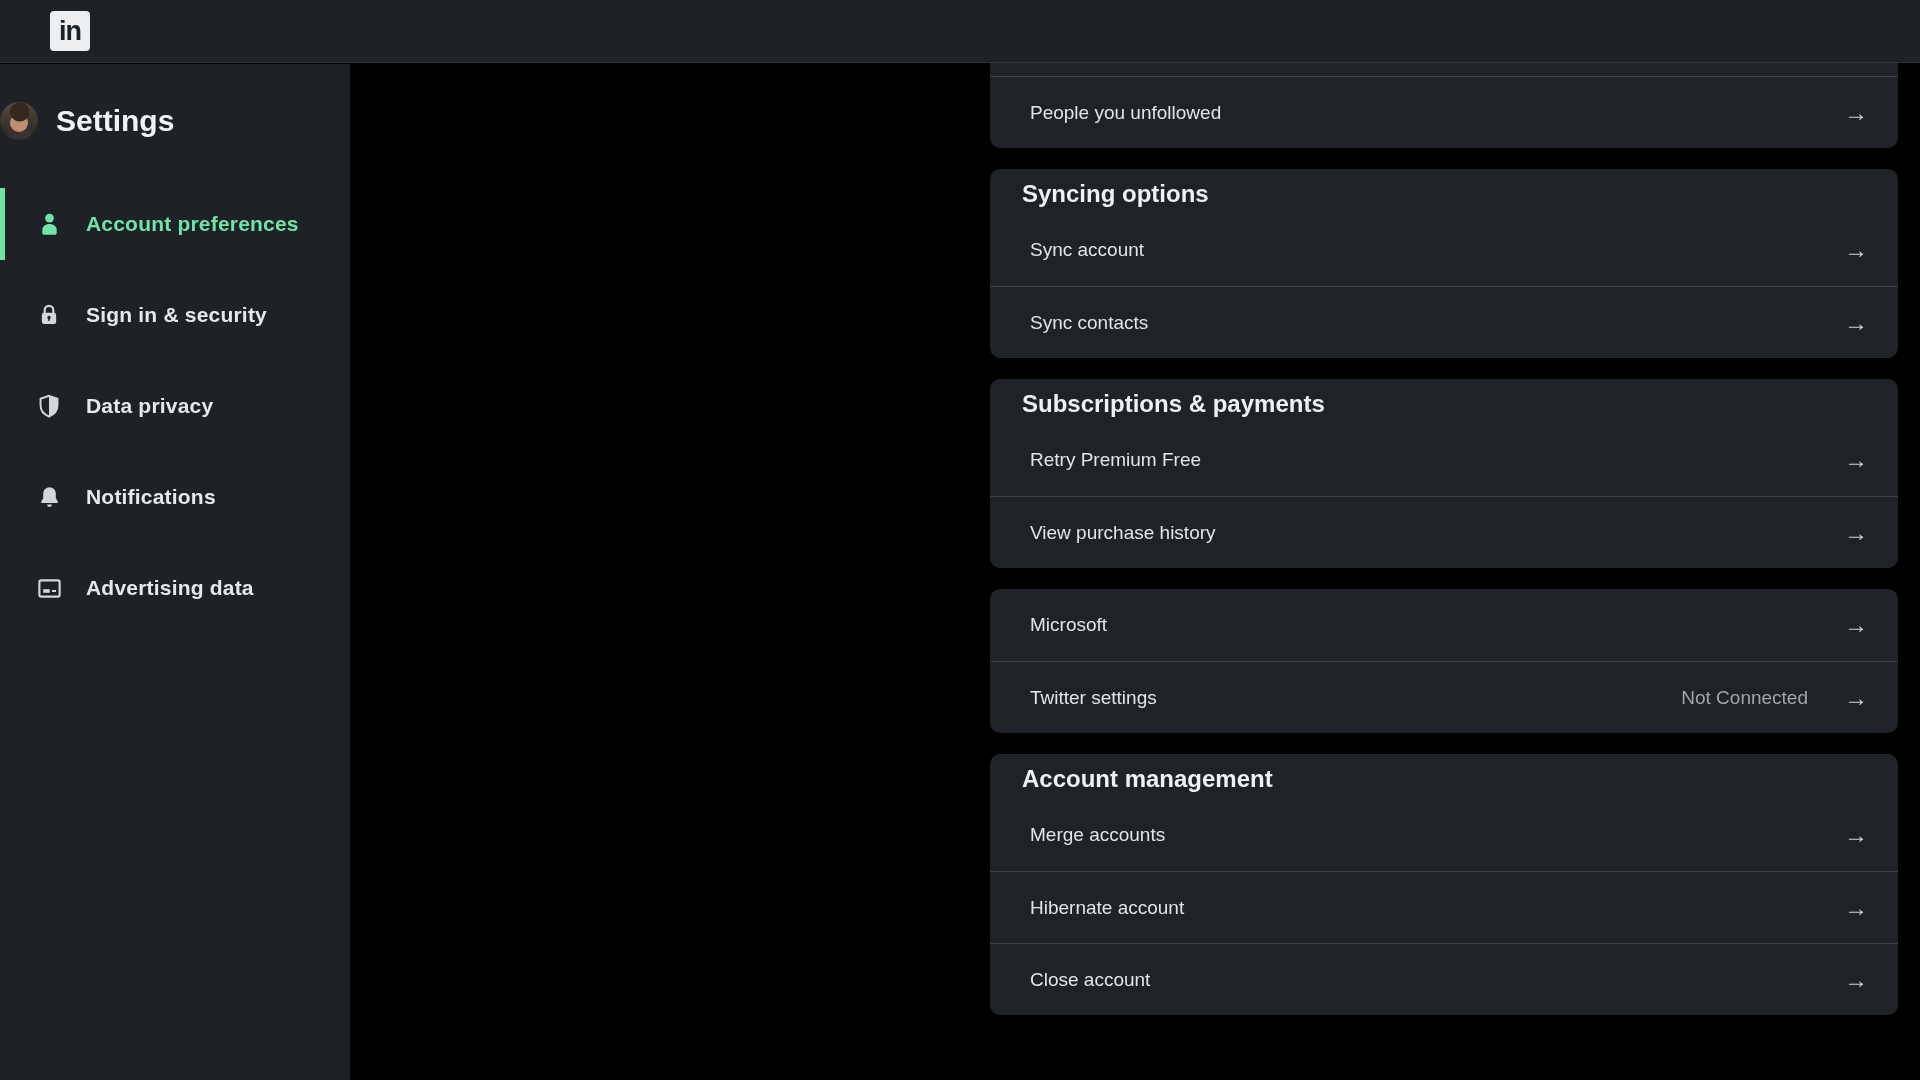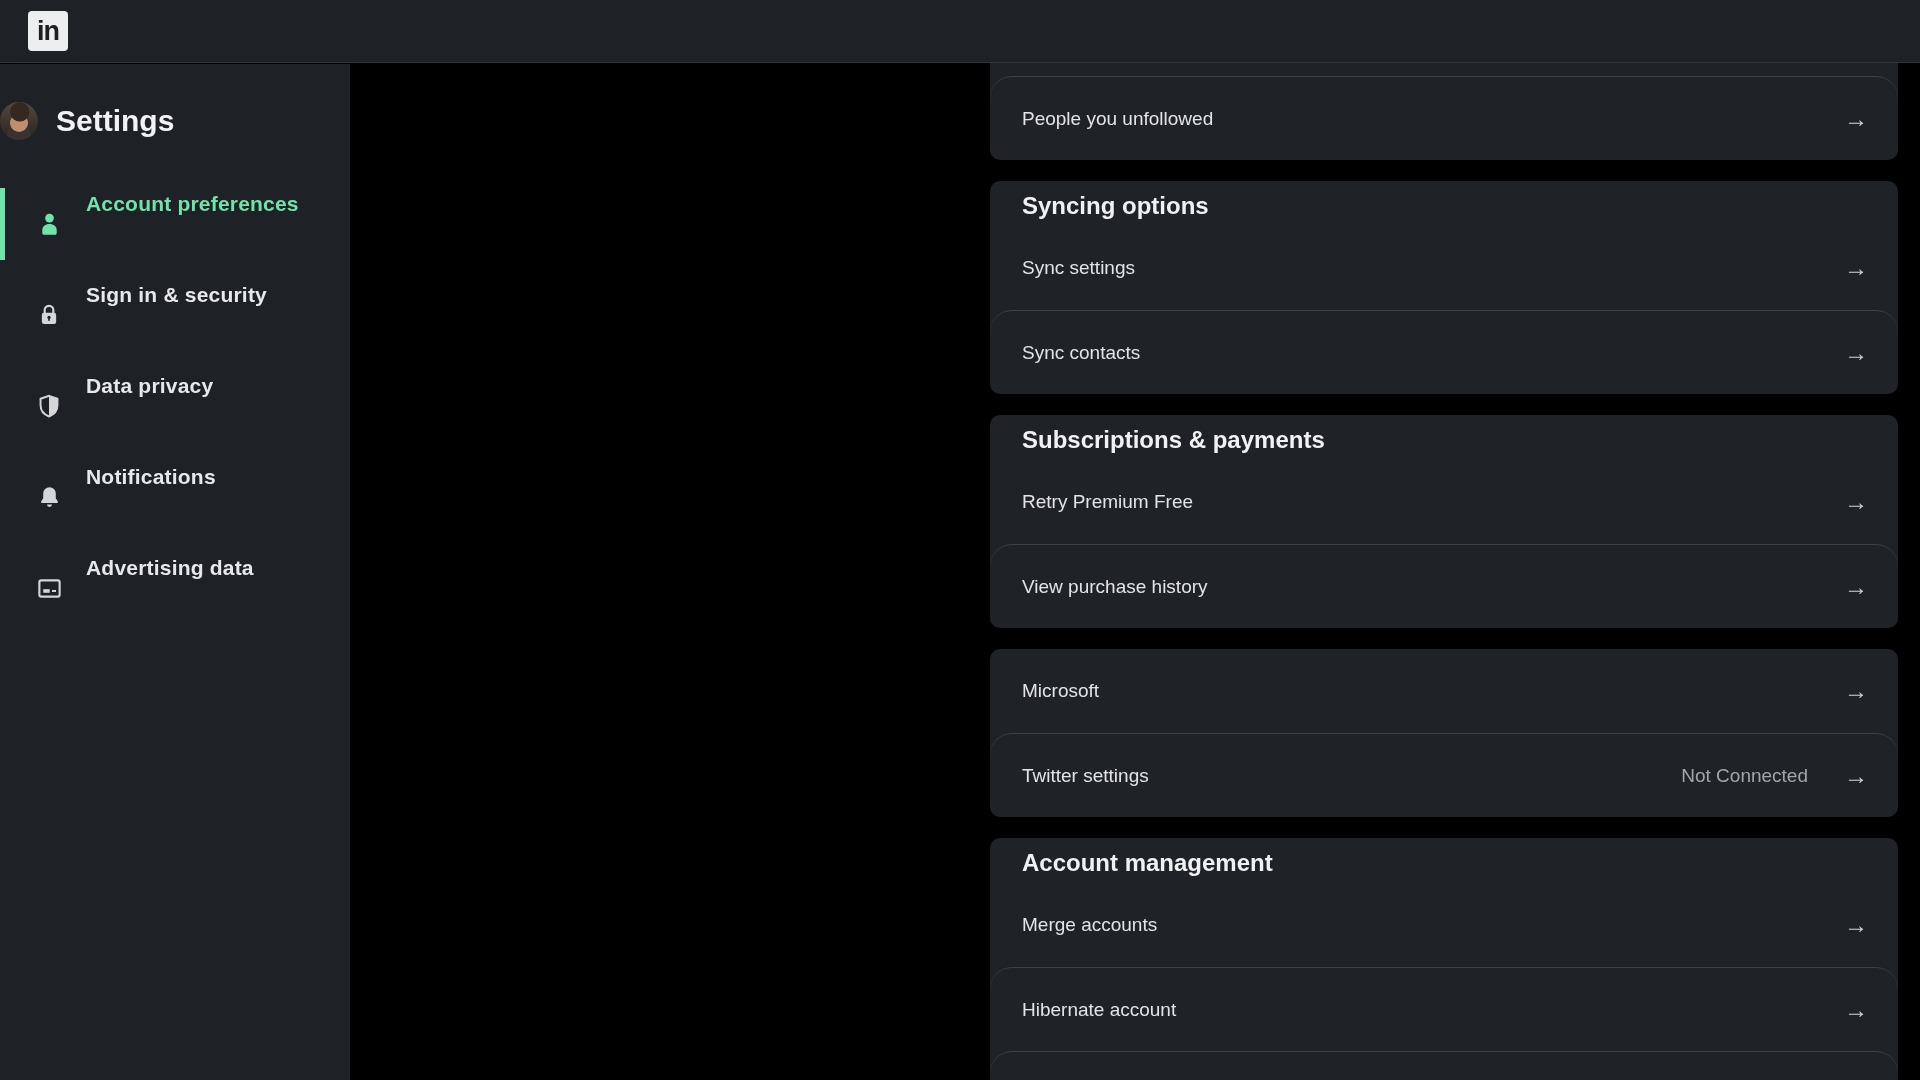--- a/index.html
+++ b/index.html
@@ -16,21 +16,21 @@
     background:var(--page-bg);
     font-family:"Liberation Sans","DejaVu Sans",sans-serif;
     -webkit-font-smoothing:antialiased;
   }
 
   
   .topbar{
     position:absolute;top:0;left:0;right:0;height:63px;z-index:5;
     background:var(--panel-bg);
     border-bottom:1px solid rgba(255,255,255,.09);
-    display:flex;align-items:center;padding-left:28px;
+    display:flex;align-items:center;padding-left:50px;
   }
   .logo{
     width:40px;height:40px;border-radius:4px;background:#eceeef;
     display:flex;align-items:center;justify-content:center;
     font-weight:800;font-size:27px;color:#1c2024;letter-spacing:-1px;
   }
 
   
   .sidebar{
     position:absolute;top:64px;left:0;bottom:0;width:350px;
@@ -42,21 +42,21 @@
     background:
       radial-gradient(circle at 52% 26%, #35291f 0 27%, rgba(0,0,0,0) 29%),
       radial-gradient(circle at 50% 55%, #bd8f70 0 30%, rgba(0,0,0,0) 33%),
       radial-gradient(circle at 50% 86%, #3a3230 0 30%, rgba(0,0,0,0) 33%),
       linear-gradient(180deg,#55493f 0%,#27221f 100%);
   }
   .sidebar-title{margin-left:18px;font-size:30px;font-weight:700;color:#f1f2f3;}
   .nav{list-style:none;margin:52px 0 0 0;padding:0;}
   .nav-item{
     position:relative;height:64px;margin-bottom:27px;
-    display:flex;padding-left:34px;
+    display:flex;align-items:center;padding-left:34px;
     color:#e7e8e9;cursor:pointer;
   }
   .nav-item .icon{width:30px;display:flex;justify-content:center;align-items:center;color:#d4d6d7;}
   .nav-label{margin-left:22px;font-size:21px;font-weight:600;letter-spacing:.2px;}
   .nav-item.active,.nav-item.active .icon{color:var(--accent);}
   .nav-item.active::before{
     content:"";position:absolute;left:0;top:-4px;bottom:-4px;width:5px;
     background:var(--accent);
   }
 
@@ -64,22 +64,22 @@
   .content{position:absolute;left:990px;top:63px;width:908px;}
   .card{
     background:var(--card-bg);border-radius:10px;margin-bottom:21px;overflow:hidden;
   }
   .card--clipped{border-top-left-radius:0;border-top-right-radius:0;}
   .card-sliver{height:13px;}
   .card-title{
     margin:0;padding:11px 32px 6px;font-size:24px;font-weight:700;color:#f0f1f2;
   }
   .row{
-    height:84px;display:flex;align-items:center;justify-content:space-between;
-    padding:0 30px 0 32px;cursor:pointer;border-radius:22px;
+    height:72px;display:flex;align-items:center;justify-content:space-between;
+    padding:0 30px 0 40px;cursor:pointer;
   }
   .row.bordered{border-top:1px solid var(--divider);}
   .row-label{font-size:19px;color:#e3e4e5;}
   .row-right{display:flex;align-items:center;}
   .row-status{font-size:19px;color:#a3a6a8;margin-right:36px;}
   .arrow{font-size:24px;color:#cfd1d2;line-height:1;}
 </style>
 </head>
 <body>
 
@@ -150,21 +150,21 @@
       <div class="row bordered">
         <span class="row-label">People you unfollowed</span>
         <span class="row-right">
           <span class="arrow">→</span>
         </span>
       </div>
     </section>
     <section class="card">
       <h2 class="card-title">Syncing options</h2>
       <div class="row">
-        <span class="row-label">Sync settings</span>
+        <span class="row-label">Sync account</span>
         <span class="row-right">
           <span class="arrow">→</span>
         </span>
       </div>
       <div class="row bordered">
         <span class="row-label">Sync contacts</span>
         <span class="row-right">
           <span class="arrow">→</span>
         </span>
       </div>

